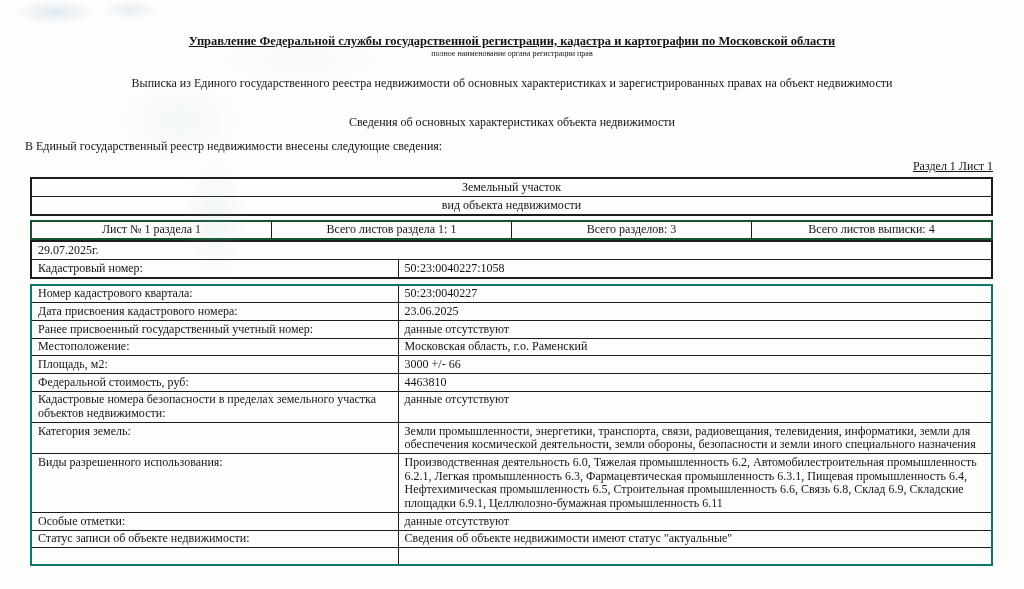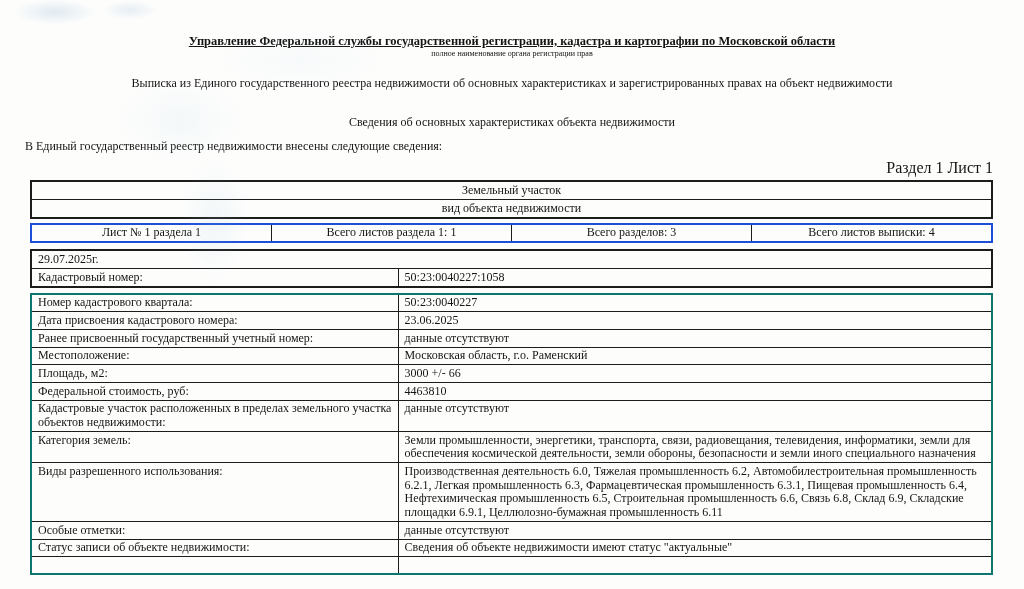--- a/index.html
+++ b/index.html
@@ -55,39 +55,40 @@
     font-size: 12px;
   }
   .intro {
     margin: 9px 0 0 25px;
     font-size: 12px;
   }
   .razdel {
     width: 963px;
     margin: 5px 0 3px 30px;
     text-align: right;
-    font-size: 16px;
+    font-size: 12px;
+    text-decoration: underline;
   }
   table.sheet {
     width: 963px;
     margin-left: 30px;
     border-collapse: collapse;
     table-layout: fixed;
     font-size: 12px;
     line-height: 1.14;
   }
   table.sheet td {
     border: 1px solid #1c1c1c;
     padding: 1.5px 6px;
     vertical-align: top;
     overflow: hidden;
   }
   table.object-type { border: 2px solid #1c1c1c; margin-bottom: 4px; }
   table.object-type td { text-align: center; }
-  table.sheet-info { border: 2px solid #1d4ed8; margin-bottom: 6px; }
+  table.sheet-info { border: 2px solid #14532d; }
   table.sheet-info td { text-align: center; width: 25%; }
   table.date-block { border: 2px solid #1c1c1c; margin-bottom: 5px; }
   table.attributes { border: 2px solid #0f766e; }
   .col-label { width: 38.2%; }
   .col-value { width: 61.8%; }
   td.empty-cell { height: 13px; }
 </style>
 </head>
 <body>
 
@@ -166,21 +167,21 @@
         </tr>
         <tr>
           <td>Площадь, м2:</td>
           <td>3000 +/- 66</td>
         </tr>
         <tr>
           <td>Федеральной стоимость, руб:</td>
           <td>4463810</td>
         </tr>
         <tr>
-          <td>Кадастровые участок расположенных в пределах земельного участка объектов недвижимости:</td>
+          <td>Кадастровые номера безопасности в пределах земельного участка объектов недвижимости:</td>
           <td>данные отсутствуют</td>
         </tr>
         <tr>
           <td>Категория земель:</td>
           <td>Земли промышленности, энергетики, транспорта, связи, радиовещания, телевидения, информатики, земли для обеспечения космической деятельности, земли обороны, безопасности и земли иного специального назначения</td>
         </tr>
         <tr>
           <td>Виды разрешенного использования:</td>
           <td>Производственная деятельность 6.0, Тяжелая промышленность 6.2, Автомобилестроительная промышленность 6.2.1, Легкая промышленность 6.3, Фармацевтическая промышленность 6.3.1, Пищевая промышленность 6.4, Нефтехимическая промышленность 6.5, Строительная промышленность 6.6, Связь 6.8, Склад 6.9, Складские площадки 6.9.1, Целлюлозно-бумажная промышленность 6.11</td>
         </tr>

